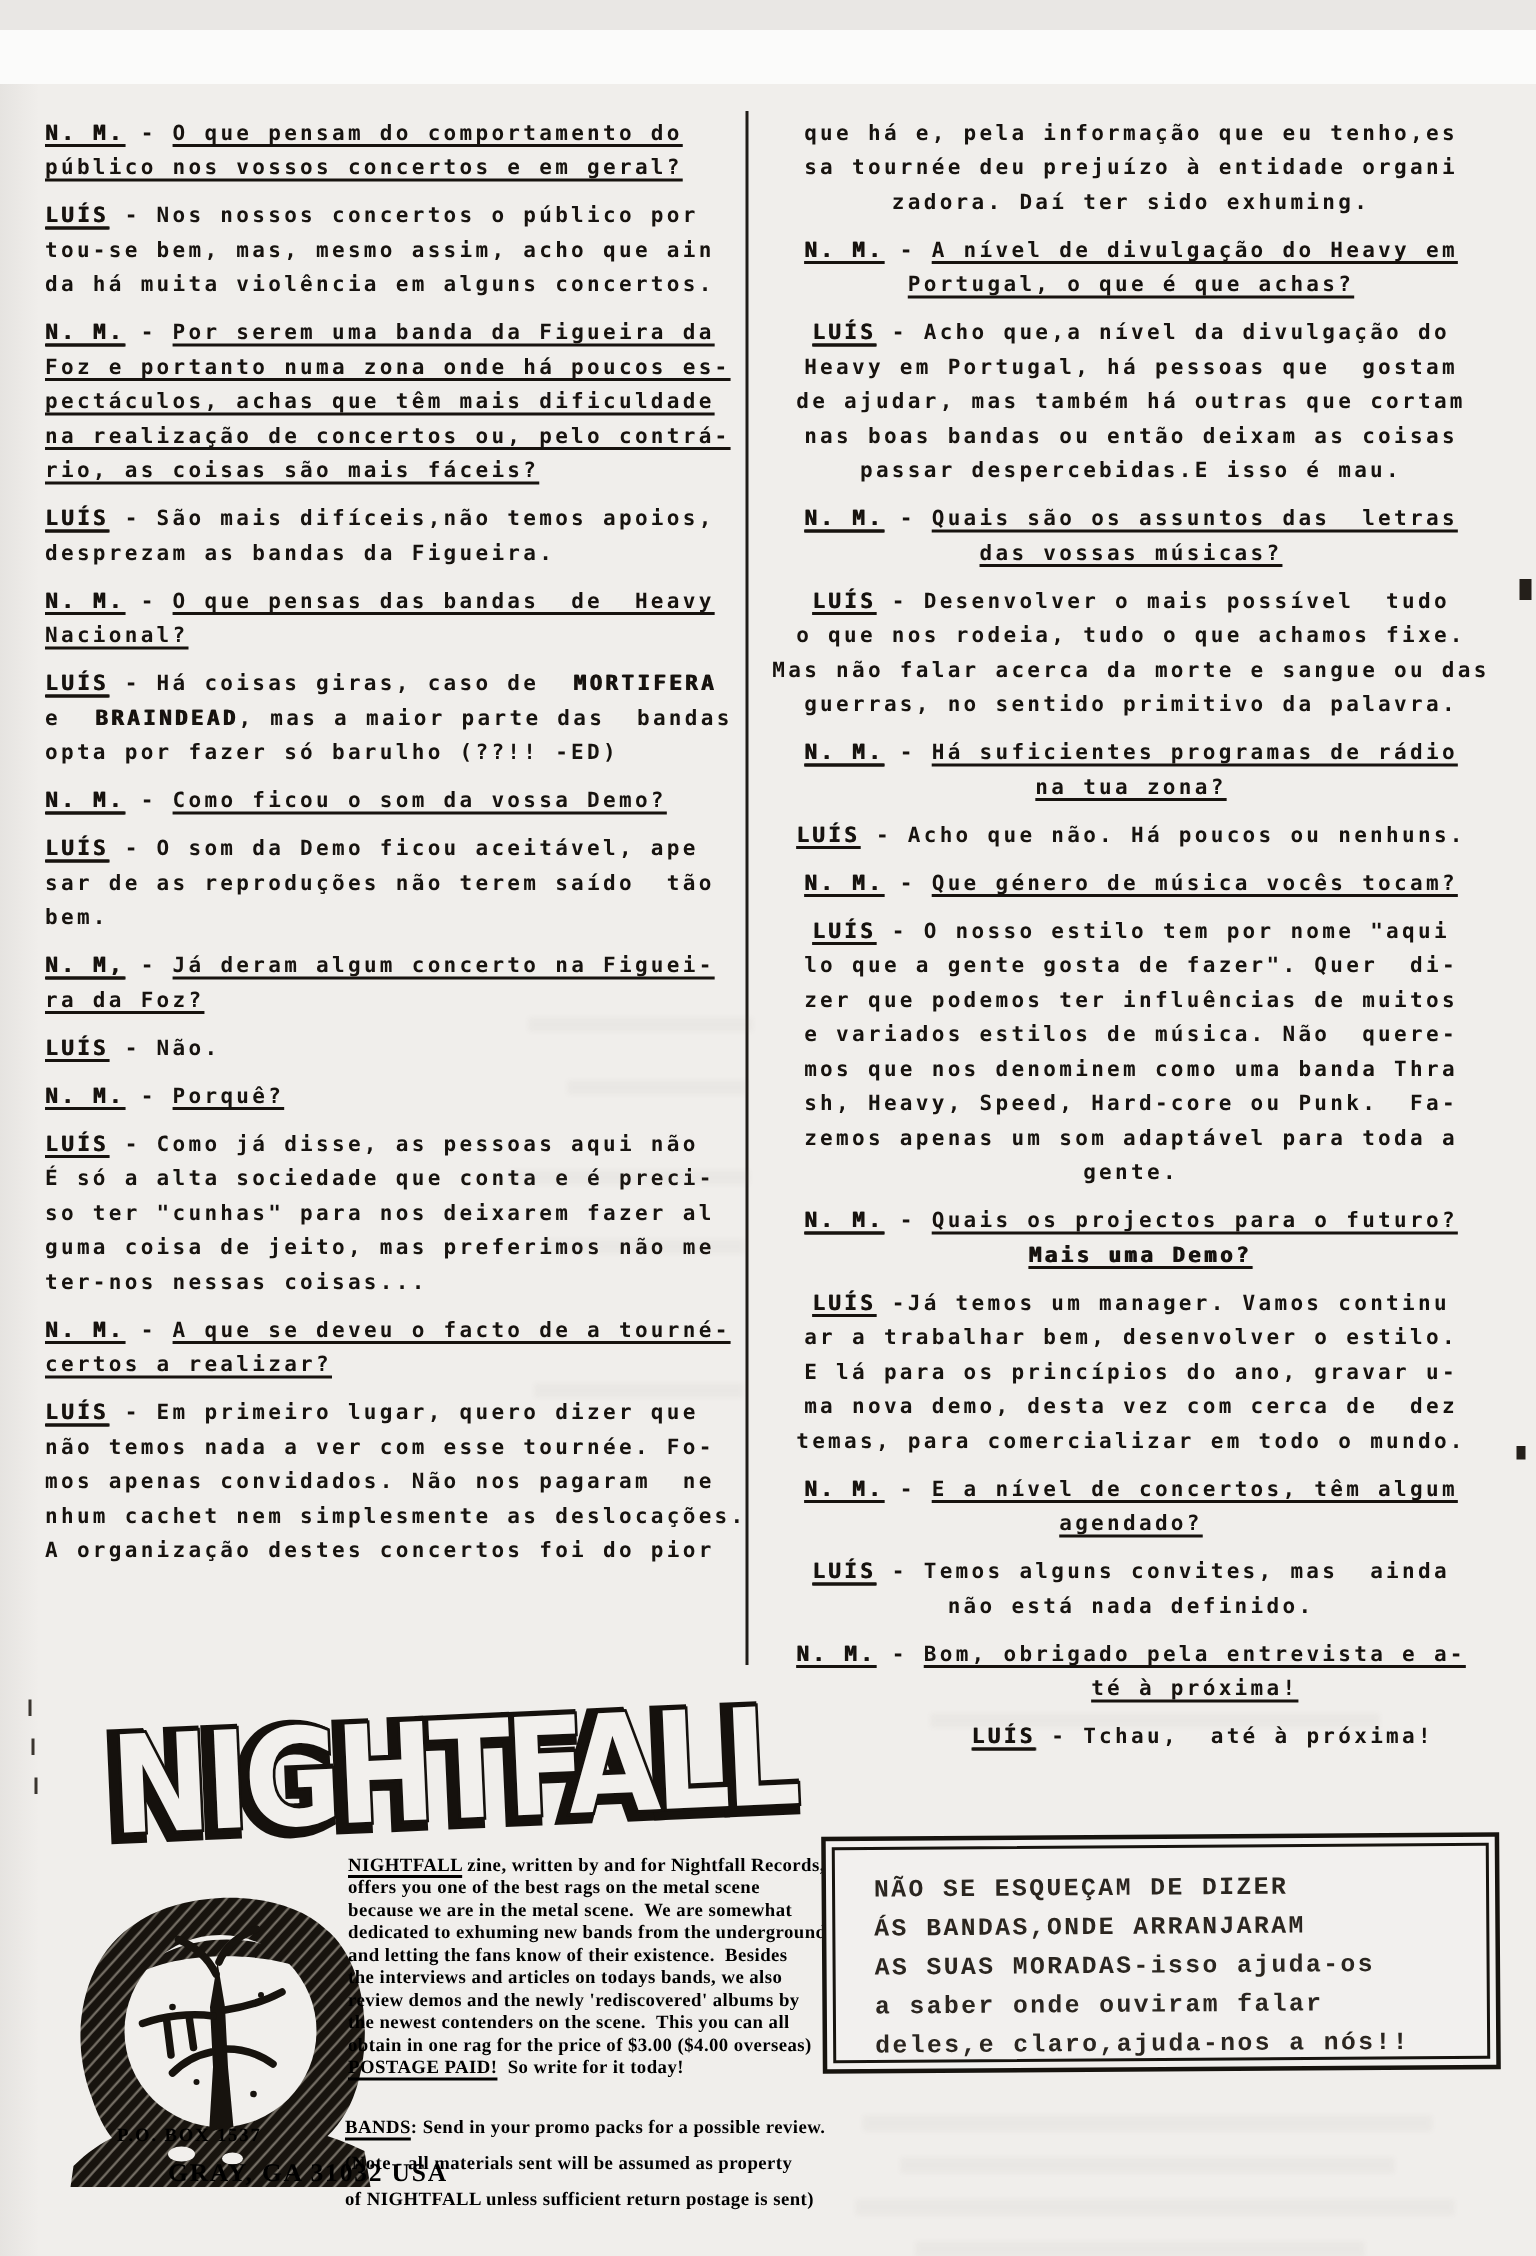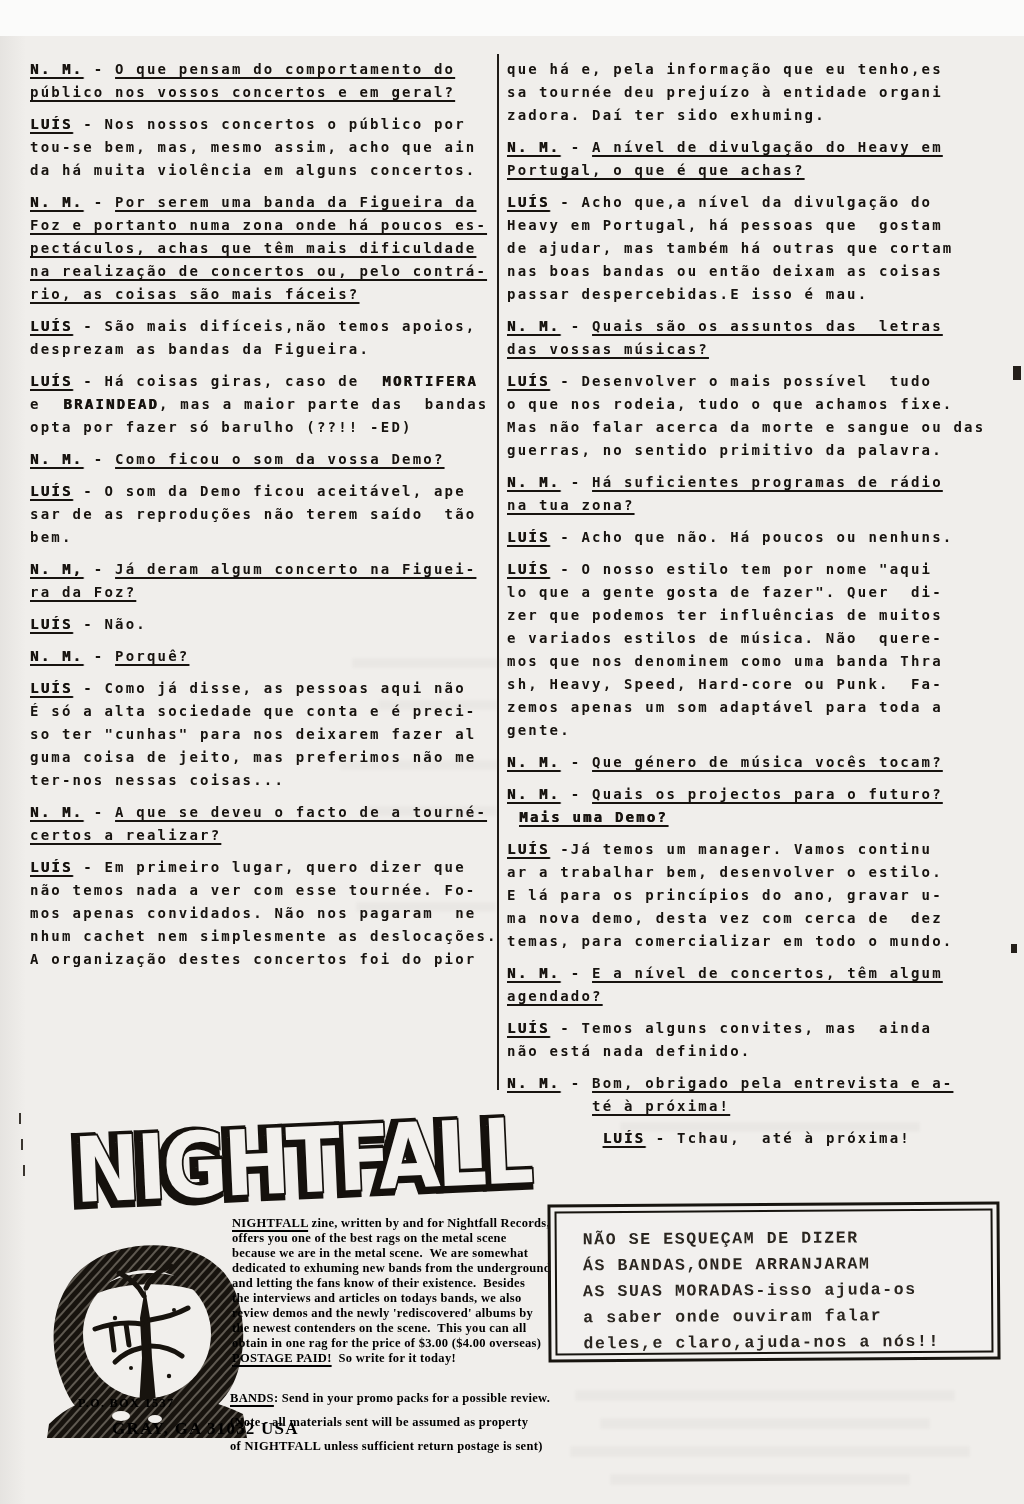--- a/index.html
+++ b/index.html
@@ -1,18 +1,18 @@
 <!DOCTYPE html>
 <html><head>
 <meta charset="utf-8">
 <style>
   html,body{margin:0;padding:0;}
   body{width:1024px;height:1504px;position:relative;background:#e9e7e4;overflow:hidden;
        font-family:"DejaVu Sans Mono",monospace;}
-  .sheet{position:absolute;inset:0;background:#f0eeeb;}
+  .sheet{position:absolute;inset:0;background:#f0eeeb;margin-top:20px;}
   .topband{position:absolute;left:0;top:0;width:1024px;height:36px;background:#fbfbfa;}
   .edgeshade{position:absolute;left:0;top:36px;width:26px;height:1468px;
              background:linear-gradient(to right,rgba(60,55,50,.06),rgba(60,55,50,0));}
 
   
   .tw{position:absolute;color:#17130f;font-family:"DejaVu Sans Mono",monospace;
       font-size:14px;font-weight:700;letter-spacing:2.2px;}
   .tline{white-space:pre;line-height:23px;height:23px;}
   .para+.para{margin-top:9px;}
   .spk{text-decoration:underline;text-decoration-thickness:2px;text-underline-offset:3px;
@@ -72,20 +72,24 @@
         <div class="tline"><span class="ul">Foz e portanto numa zona onde há poucos es-</span></div>
         <div class="tline"><span class="ul">pectáculos, achas que têm mais dificuldade</span></div>
         <div class="tline"><span class="ul">na realização de concertos ou, pelo contrá-</span></div>
         <div class="tline"><span class="ul">rio, as coisas são mais fáceis?</span></div>
       </div>
       <div class="para">
         <div class="tline"><span class="spk">LUÍS</span><span> - São mais difíceis,não temos apoios,</span></div>
         <div class="tline"><span>desprezam as bandas da Figueira.</span></div>
       </div>
       <div class="para">
+        <div class="tline"><span class="spk">N. M.</span><span> - </span><span class="ul">O que pensas das bandas  de  Heavy</span></div>
+        <div class="tline"><span class="ul">Nacional?</span></div>
+      </div>
+      <div class="para">
         <div class="tline"><span class="spk">LUÍS</span><span> - Há coisas giras, caso de </span><span class="hb">MORTIFERA</span></div>
         <div class="tline"><span>e </span><span class="hb">BRAINDEAD</span><span>, mas a maior parte das  bandas</span></div>
         <div class="tline"><span>opta por fazer só barulho (??!! -ED)</span></div>
       </div>
       <div class="para">
         <div class="tline"><span class="spk">N. M.</span><span> - </span><span class="ul">Como ficou o som da vossa Demo?</span></div>
       </div>
       <div class="para">
         <div class="tline"><span class="spk">LUÍS</span><span> - O som da Demo ficou aceitável, ape</span></div>
         <div class="tline"><span>sar de as reproduções não terem saído  tão</span></div>
@@ -116,21 +120,21 @@
         <div class="tline"><span class="spk">LUÍS</span><span> - Em primeiro lugar, quero dizer que</span></div>
         <div class="tline"><span>não temos nada a ver com esse tournée. Fo-</span></div>
         <div class="tline"><span>mos apenas convidados. Não nos pagaram  ne</span></div>
         <div class="tline"><span>nhum cachet nem simplesmente as deslocações.</span></div>
         <div class="tline"><span>A organização destes concertos foi do pior</span></div>
       </div>
     </div>
 
   <div class="divider"></div>
 
-  <div class="tw" style="left:507px;top:58px;width:494px;">
+  <div class="tw" style="left:507px;top:58px;width:494px;text-align:center;">
       <div class="para">
         <div class="tline"><span>que há e, pela informação que eu tenho,es</span></div>
         <div class="tline"><span>sa tournée deu prejuízo à entidade organi</span></div>
         <div class="tline"><span>zadora. Daí ter sido exhuming.</span></div>
       </div>
       <div class="para">
         <div class="tline"><span class="spk">N. M.</span><span> - </span><span class="ul">A nível de divulgação do Heavy em</span></div>
         <div class="tline"><span class="ul">Portugal, o que é que achas?</span></div>
       </div>
       <div class="para">
@@ -149,33 +153,33 @@
         <div class="tline"><span>o que nos rodeia, tudo o que achamos fixe.</span></div>
         <div class="tline"><span>Mas não falar acerca da morte e sangue ou das</span></div>
         <div class="tline"><span>guerras, no sentido primitivo da palavra.</span></div>
       </div>
       <div class="para">
         <div class="tline"><span class="spk">N. M.</span><span> - </span><span class="ul">Há suficientes programas de rádio</span></div>
         <div class="tline"><span class="ul">na tua zona?</span></div>
       </div>
       <div class="para">
         <div class="tline"><span class="spk">LUÍS</span><span> - Acho que não. Há poucos ou nenhuns.</span></div>
+      </div>
+      <div class="para">
+        <div class="tline"><span class="spk">N. M.</span><span> - </span><span class="ul">Que género de música vocês tocam?</span></div>
       </div>
       <div class="para">
         <div class="tline"><span class="spk">LUÍS</span><span> - O nosso estilo tem por nome "aqui</span></div>
         <div class="tline"><span>lo que a gente gosta de fazer". Quer  di-</span></div>
         <div class="tline"><span>zer que podemos ter influências de muitos</span></div>
         <div class="tline"><span>e variados estilos de música. Não  quere-</span></div>
         <div class="tline"><span>mos que nos denominem como uma banda Thra</span></div>
         <div class="tline"><span>sh, Heavy, Speed, Hard-core ou Punk.  Fa-</span></div>
         <div class="tline"><span>zemos apenas um som adaptável para toda a</span></div>
         <div class="tline"><span>gente.</span></div>
-      </div>
-      <div class="para">
-        <div class="tline"><span class="spk">N. M.</span><span> - </span><span class="ul">Que género de música vocês tocam?</span></div>
       </div>
       <div class="para">
         <div class="tline"><span class="spk">N. M.</span><span> - </span><span class="ul">Quais os projectos para o futuro?</span></div>
         <div class="tline"><span class="ul hb">Mais uma Demo?</span></div>
       </div>
       <div class="para">
         <div class="tline"><span class="spk">LUÍS</span><span> -Já temos um manager. Vamos continu</span></div>
         <div class="tline"><span>ar a trabalhar bem, desenvolver o estilo.</span></div>
         <div class="tline"><span>E lá para os princípios do ano, gravar u-</span></div>
         <div class="tline"><span>ma nova demo, desta vez com cerca de  dez</span></div>

